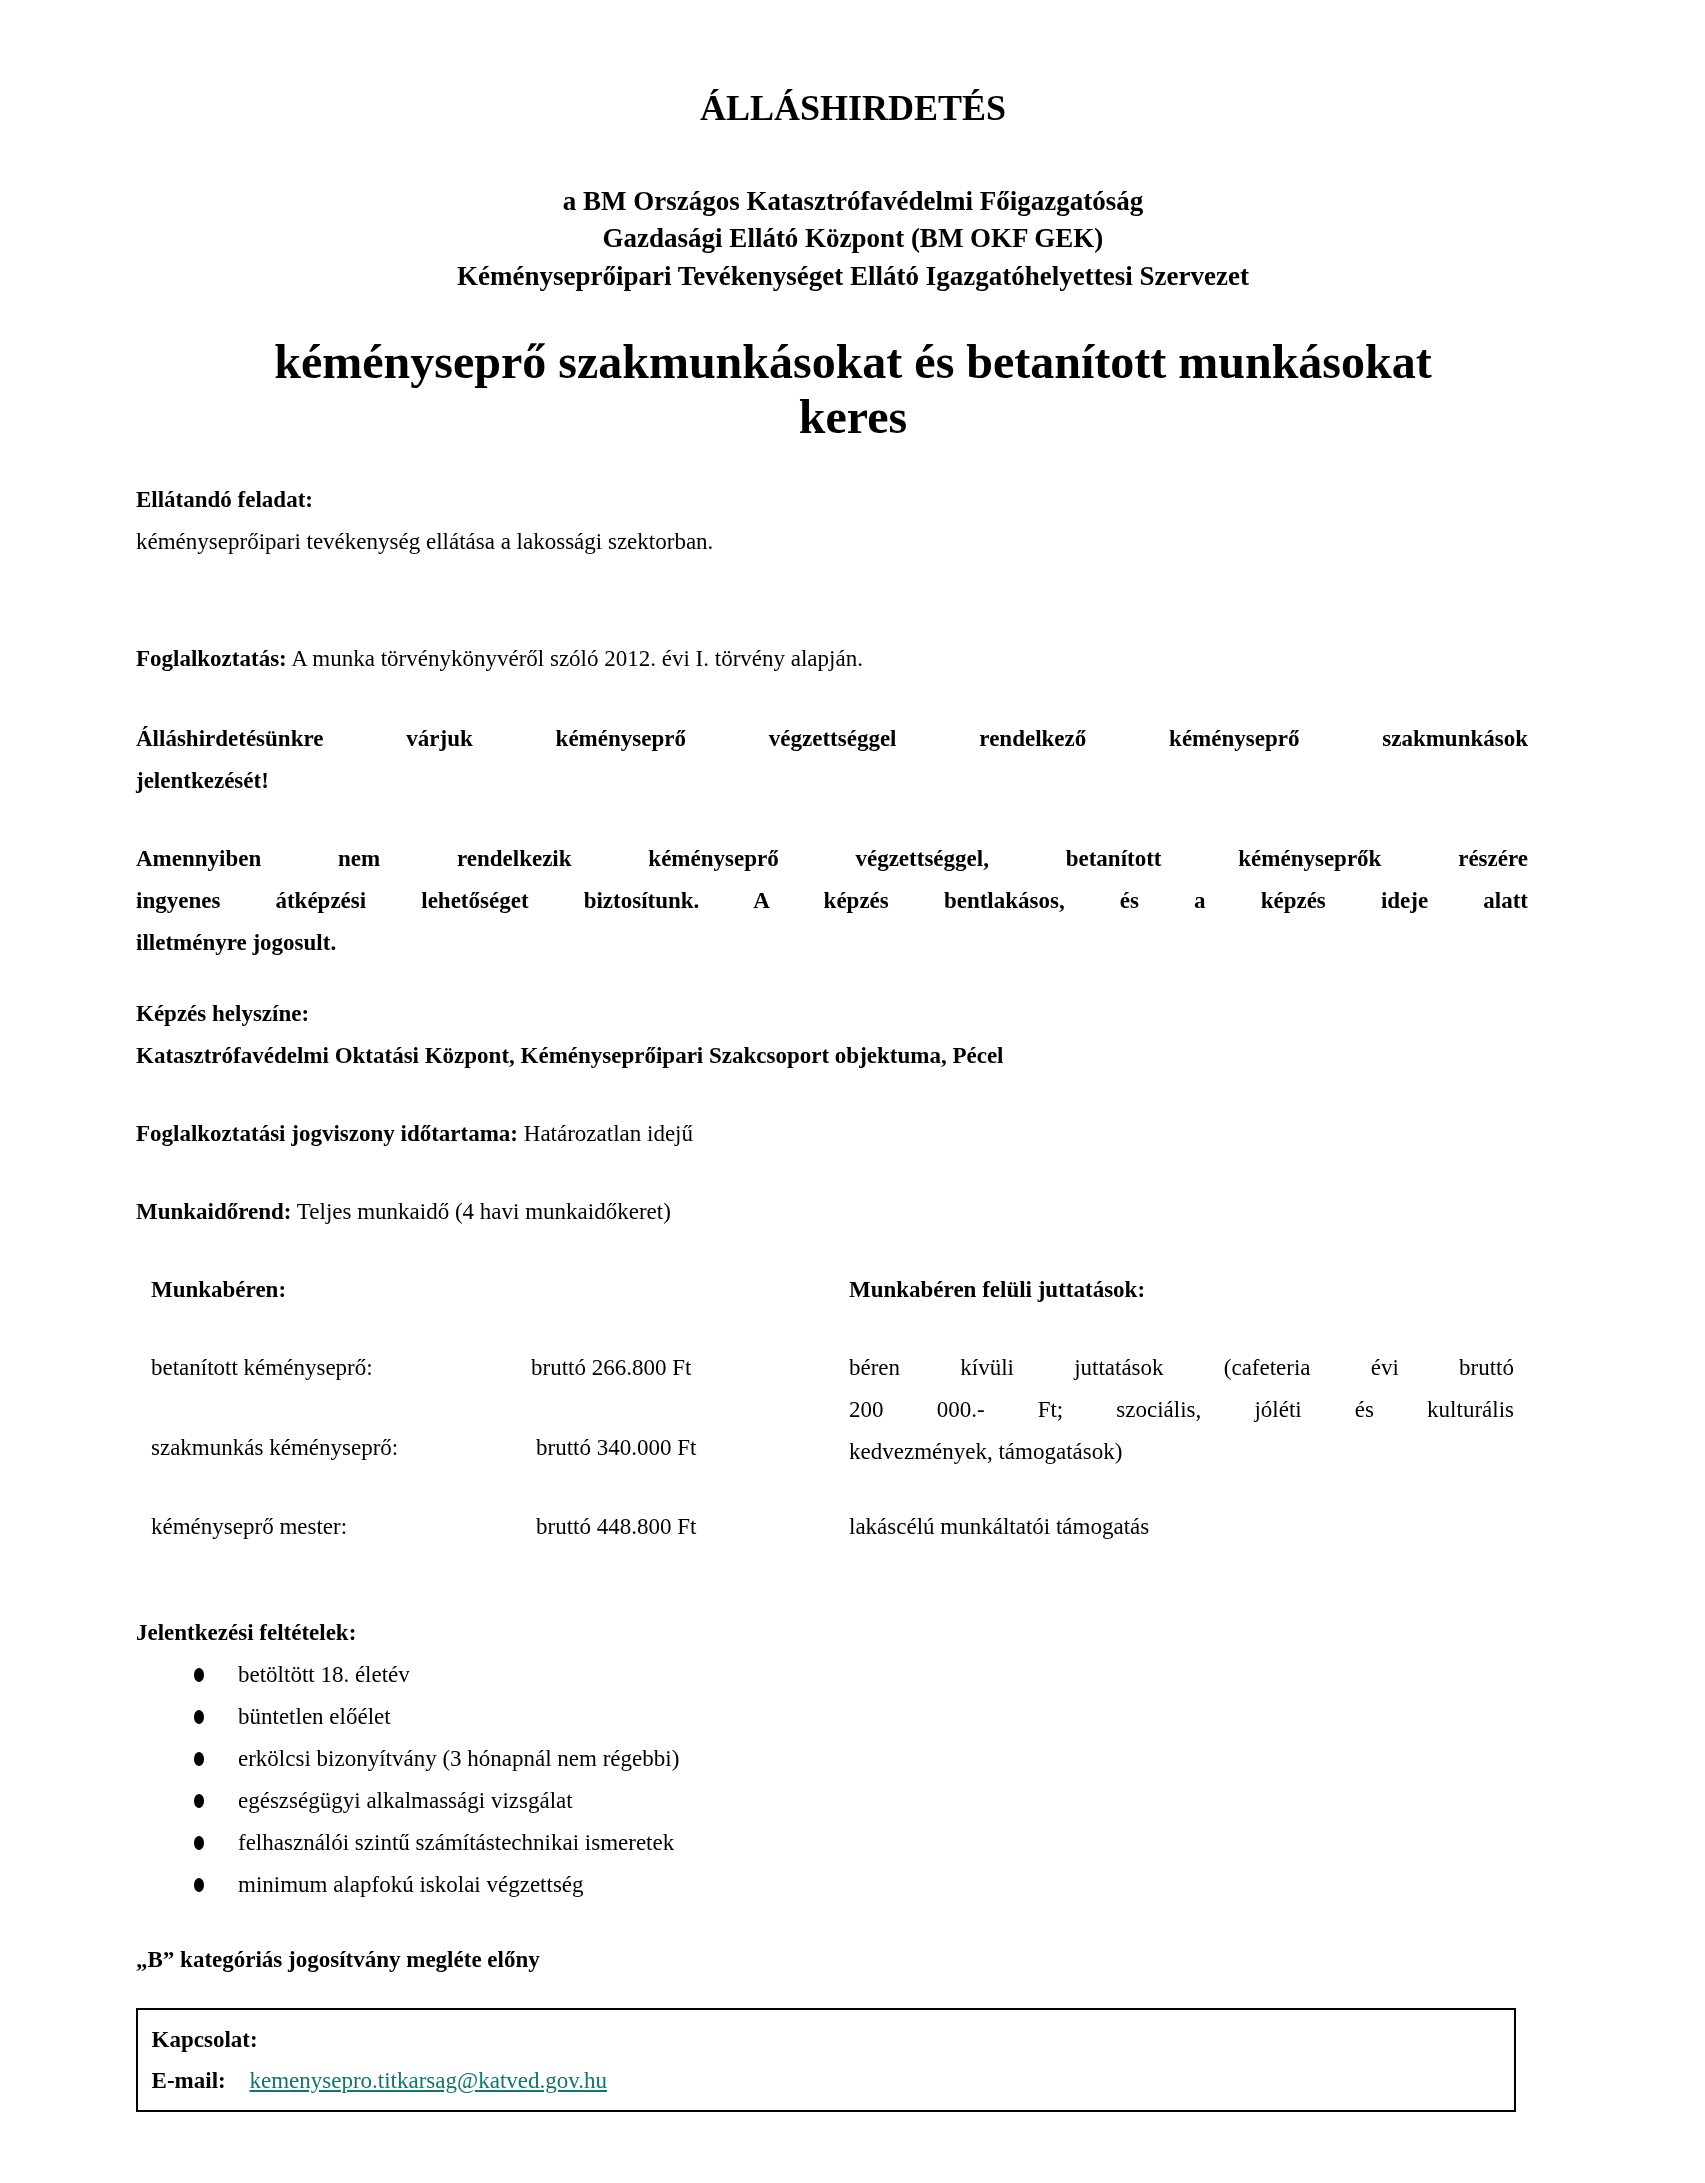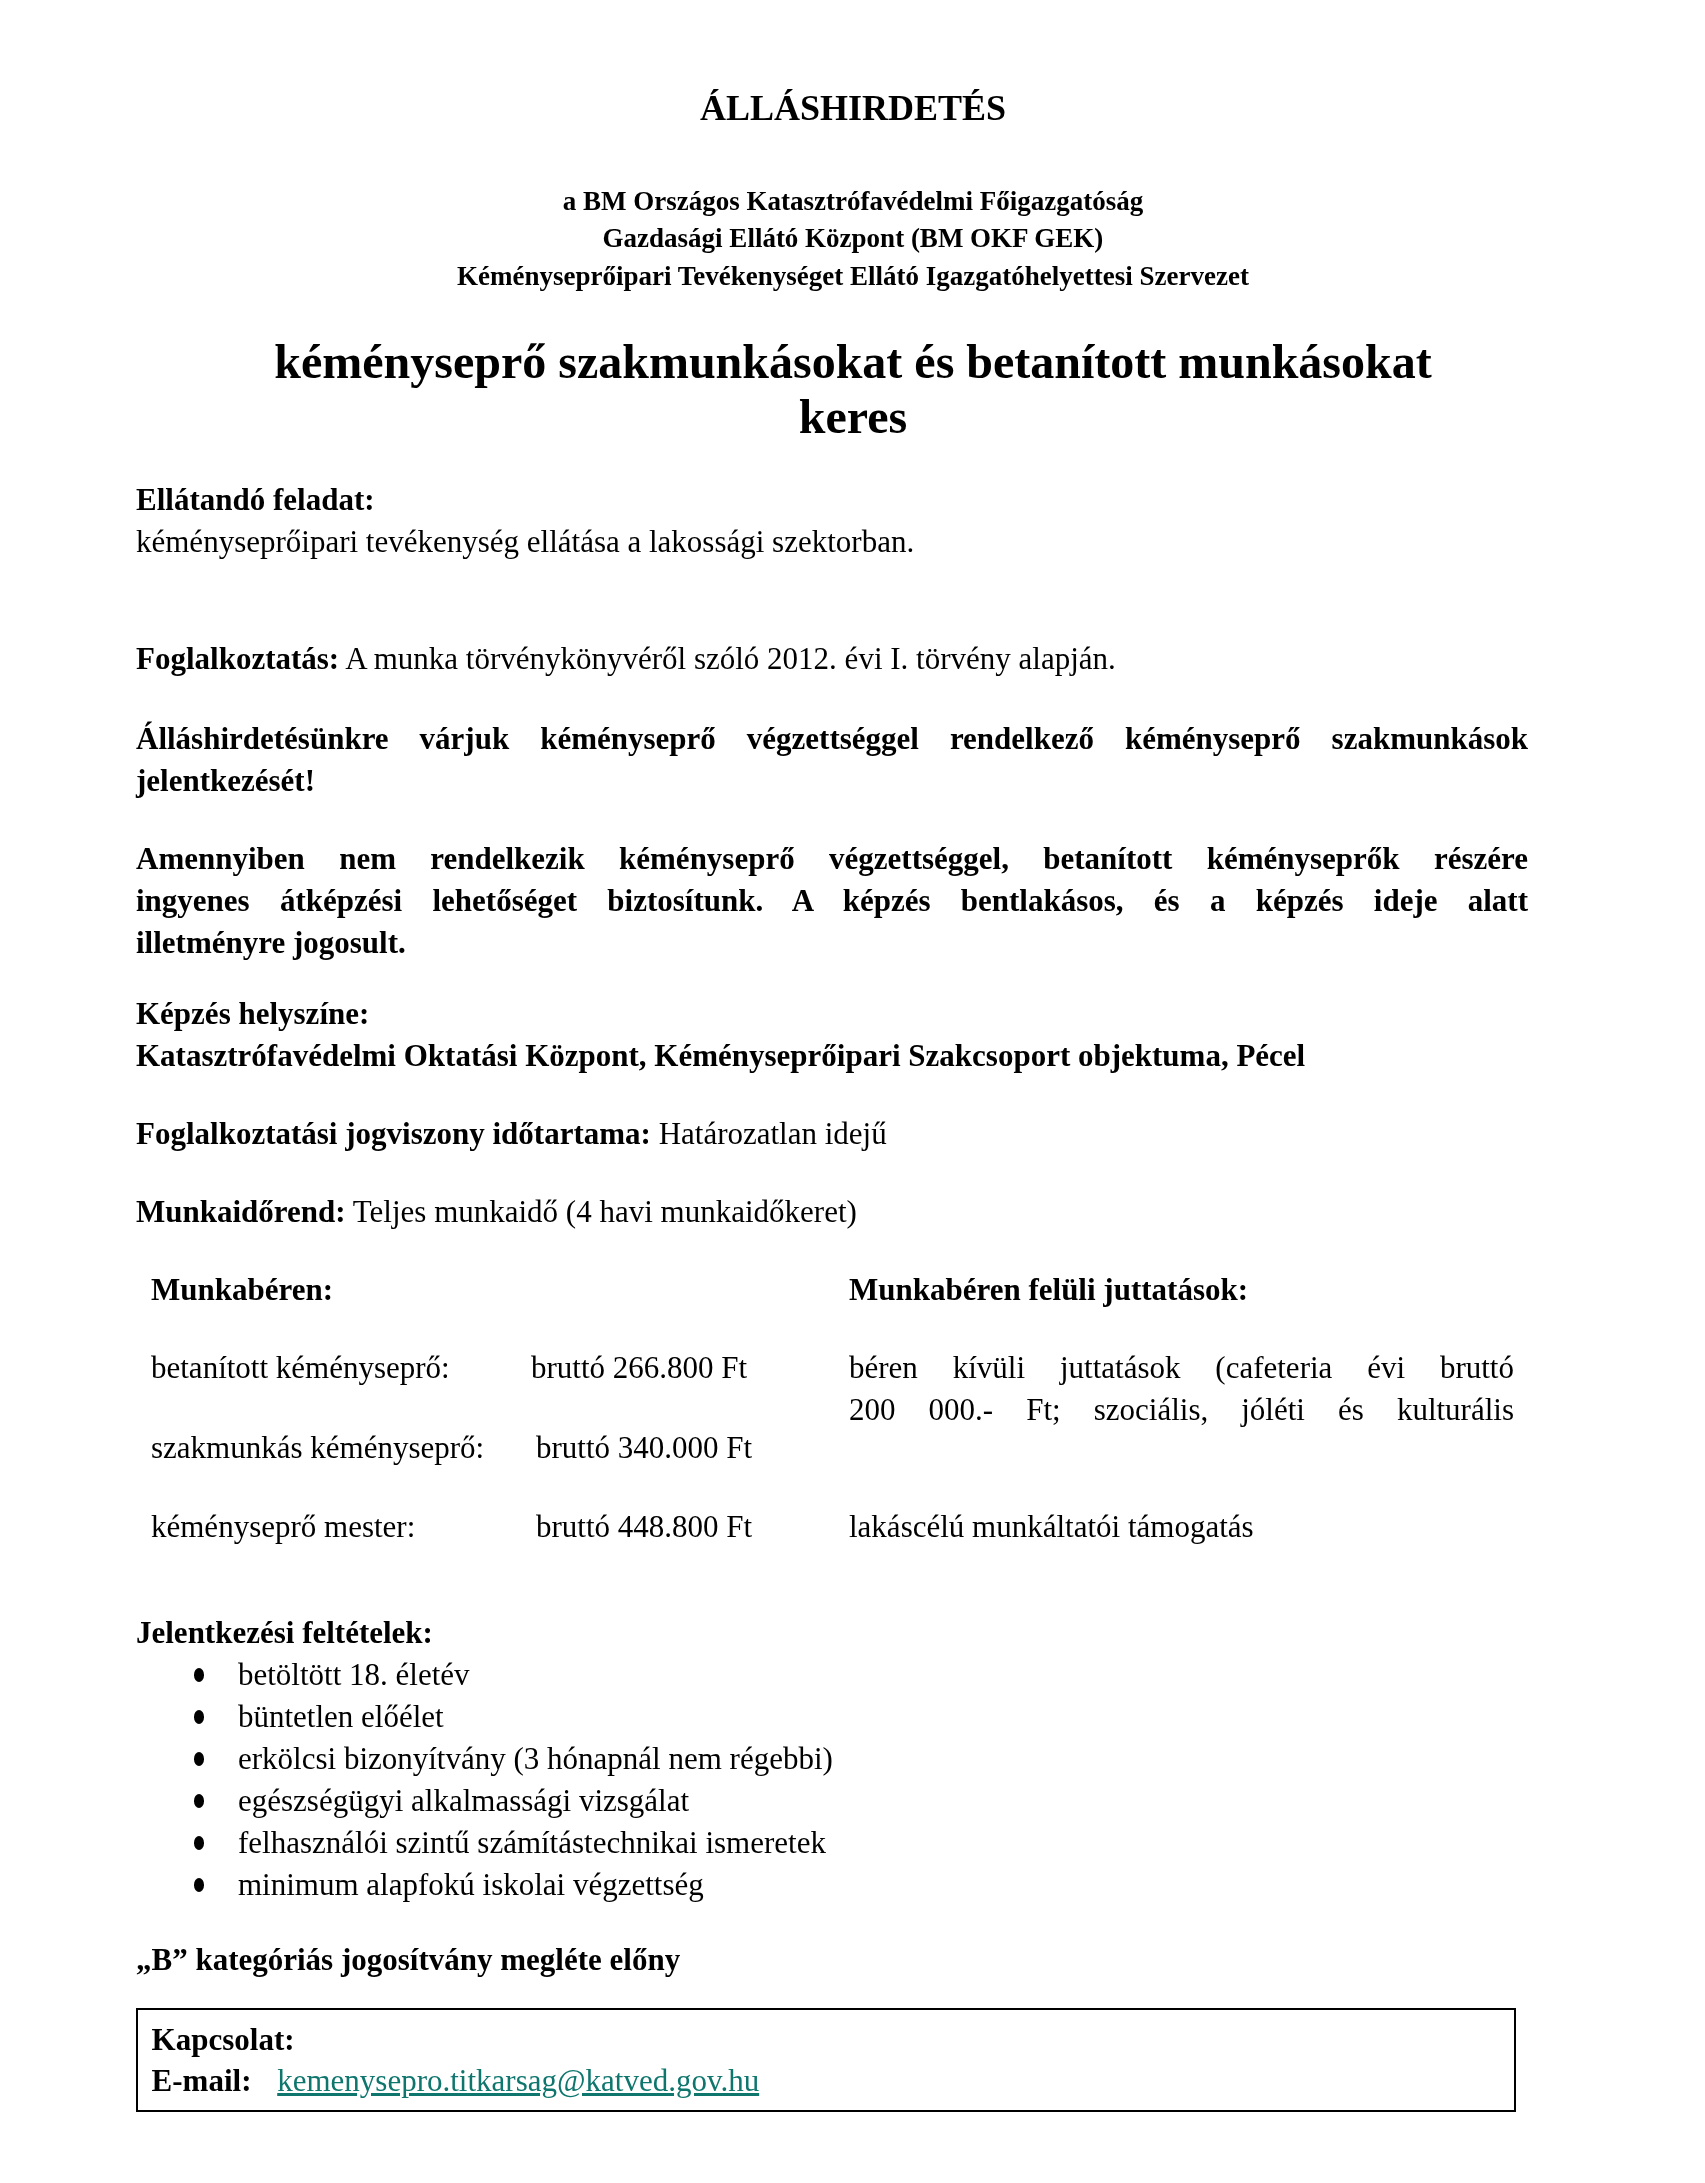--- a/index.html
+++ b/index.html
@@ -8,21 +8,21 @@
     font-family: "Liberation Serif", "DejaVu Serif", serif;
     color: #000000;
   }
   .page { position: absolute; left: 0; top: 0; width: 1706px; height: 2183px; }
   .abs { position: absolute; white-space: nowrap; }
   .center { left: 0; width: 1706px; text-align: center; }
   .b { font-weight: bold; }
   .title { top: 87px; font-size: 36px; font-weight: bold; }
   .org { font-size: 27px; font-weight: bold; }
   .headline { font-size: 48px; font-weight: bold; }
-  .body { font-size: 31px; line-height: 42px; }
+  .body { font-size: 23px; line-height: 42px; }
   .block { left: 136px; width: 1392px; white-space: normal; }
   .jl { text-align: justify; text-align-last: justify; }
   .col-left { left: 151px; }
   .col-right { left: 849px; width: 665px; white-space: normal; }
   ul.req { margin: 0; padding: 0; list-style: none; }
   ul.req li { position: relative; padding-left: 102px; height: 42px; }
   ul.req li .dot { position: absolute; left: 58px; top: 14.3px; width: 10.2px; height: 13.6px; border-radius: 50%; background: #000; }
   .contact-box {
     position: absolute; left: 136px; top: 2008px; width: 1380px; height: 104px;
     border: 2px solid #000; box-sizing: border-box;
@@ -81,20 +81,21 @@
   <div class="abs body" style="top:1347px; left:531px;">bruttó 266.800 Ft</div>
   <div class="abs body col-left" style="top:1427px;">szakmunkás kéményseprő:</div>
   <div class="abs body" style="top:1427px; left:536px;">bruttó 340.000 Ft</div>
   <div class="abs body col-left" style="top:1506px;">kéményseprő mester:</div>
   <div class="abs body" style="top:1506px; left:536px;">bruttó 448.800 Ft</div>
 
   <div class="abs body b" style="top:1269px; left:849px;">Munkabéren felüli juttatások:</div>
   <div class="abs body col-right" style="top:1347px;">
     <div class="jl">béren kívüli juttatások (cafeteria évi bruttó</div>
     <div class="jl">200 000.- Ft; szociális, jóléti és kulturális</div>
+    <div>kedvezmények, támogatások)</div>
   </div>
   <div class="abs body" style="top:1506px; left:849px;">lakáscélú munkáltatói támogatás</div>
 
   <div class="abs block body" style="top:1612px;">
     <div class="b">Jelentkezési feltételek:</div>
     <ul class="req">
       <li><span class="dot"></span><span>betöltött 18. életév</span></li>
       <li><span class="dot"></span><span>büntetlen előélet</span></li>
       <li><span class="dot"></span><span>erkölcsi bizonyítvány (3 hónapnál nem régebbi)</span></li>
       <li><span class="dot"></span><span>egészségügyi alkalmassági vizsgálat</span></li>

